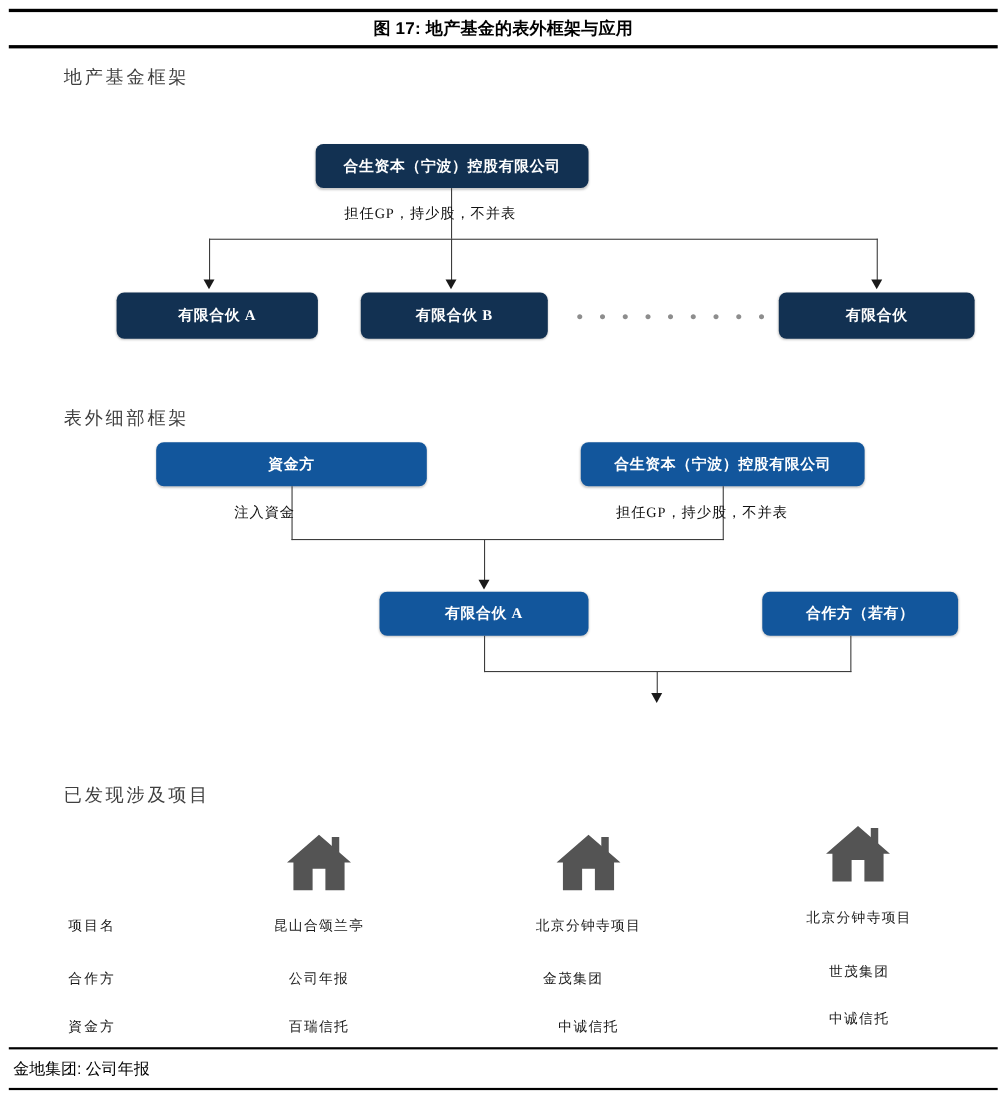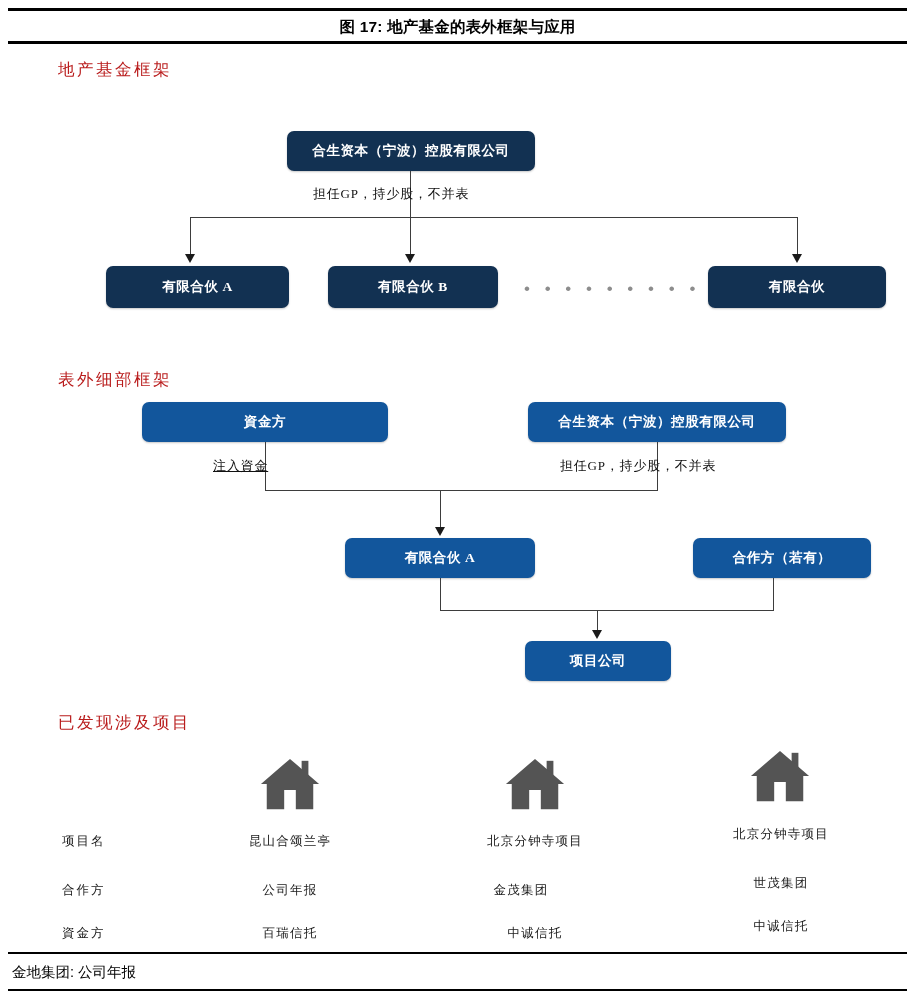--- a/index.html
+++ b/index.html
@@ -25,21 +25,21 @@
   .rule-footer-bot{position:absolute;left:8px;top:989px;width:899px;height:2px;background:#000;}
   .src-note{
     position:absolute;left:12px;top:957px;height:30px;line-height:30px;
     font-family:"Liberation Sans","DejaVu Sans",sans-serif;
     font-size:14.5px;color:#000;white-space:nowrap;
   }
 
   
   .sec-label{
     position:absolute;font-family:"Liberation Serif","DejaVu Serif",serif;
-    font-size:16.5px;letter-spacing:2.5px;white-space:nowrap;color:#b91c1c;
+    font-size:16.5px;letter-spacing:2.5px;white-space:nowrap;color:#404040;
   }
 
   
   .nbox{
     position:absolute;border-radius:7px;color:#fff;
     display:flex;align-items:center;justify-content:center;
     font-family:"Liberation Serif","DejaVu Serif",serif;
     font-weight:bold;font-size:13.5px;letter-spacing:.6px;
     text-align:right;white-space:nowrap;
     box-shadow:0 1px 2px rgba(0,0,0,.22);
@@ -106,39 +106,38 @@
   <div class="nbox navy" style="left:328px;top:266px;width:170px;height:42px;">有限合伙 B</div>
   <div class="dots" style="left:524px;top:280px;">• • • • • • • • • • • • • •</div>
   <div class="nbox navy" style="left:708px;top:266px;width:178px;height:42px;">有限合伙</div>
 
   <div class="sec-label" style="left:58px;top:369px;">表外细部框架</div>
 
   <div class="nbox blue" style="left:142px;top:402px;width:246px;height:40px;">資金方</div>
   <div class="nbox blue" style="left:528px;top:402px;width:258px;height:40px;">合生资本（宁波）控股有限公司</div>
 
   <div class="ln vline" style="left:265px;top:442px;width:1.3px;height:49px;"></div>
-  <div class="edge-label" style="left:213px;top:457px;text-decoration:underline;">注入資金</div>
+  <div class="edge-label" style="left:213px;top:457px;">注入資金</div>
 
   <div class="ln vline" style="left:657px;top:442px;width:1.3px;height:49px;"></div>
   <div class="edge-label" style="left:560px;top:457px;">担任GP，持少股，不并表</div>
 
   <div class="ln hline" style="left:265px;top:490px;width:393px;height:1.3px;"></div>
   <div class="ln vline" style="left:440px;top:490px;width:1.3px;height:40px;"></div>
   <div class="arrow" style="left:435px;top:527px;"></div>
 
   <div class="nbox blue" style="left:345px;top:538px;width:190px;height:40px;">有限合伙 A</div>
   <div class="nbox blue" style="left:693px;top:538px;width:178px;height:40px;">合作方（若有）</div>
 
   <div class="ln vline" style="left:440px;top:578px;width:1.3px;height:33px;"></div>
   <div class="ln vline" style="left:773px;top:578px;width:1.3px;height:33px;"></div>
   <div class="ln hline" style="left:440px;top:610px;width:334px;height:1.3px;"></div>
   <div class="ln vline" style="left:597px;top:610px;width:1.3px;height:24px;"></div>
   <div class="arrow" style="left:592px;top:630px;"></div>
 
-  <div class="nbox blue" style="left:525px;top:641px;width:146px;height:40px;">项目公司</div>
 
   <div class="sec-label" style="left:58px;top:712px;">已发现涉及项目</div>
 
   <div class="house" style="left:259px;top:755px;">
     <svg width="62" height="62" viewBox="0 0 64 64" aria-hidden="true">
       <path fill="#545454" d="M44 6h7v22h-7z"></path>
       <path fill="#545454" d="M32 4 L62 30 L56 30 L56 56 L38 56 L38 36 L26 36 L26 56 L8 56 L8 30 L2 30 Z"></path>
     </svg>
   </div>
   <div class="house" style="left:504px;top:755px;">

